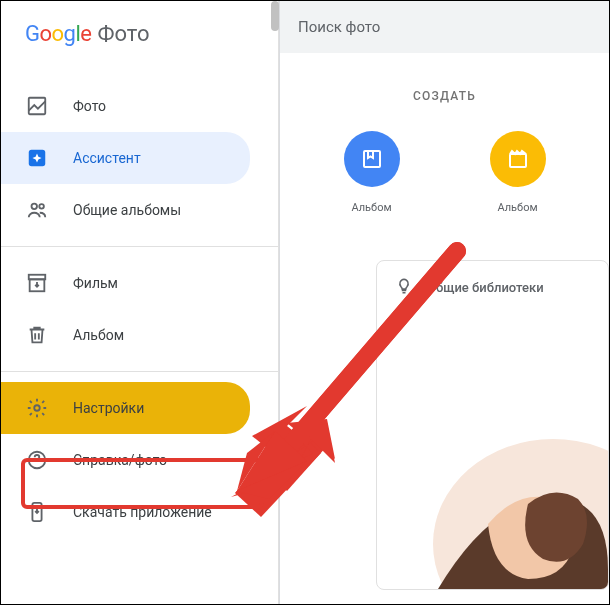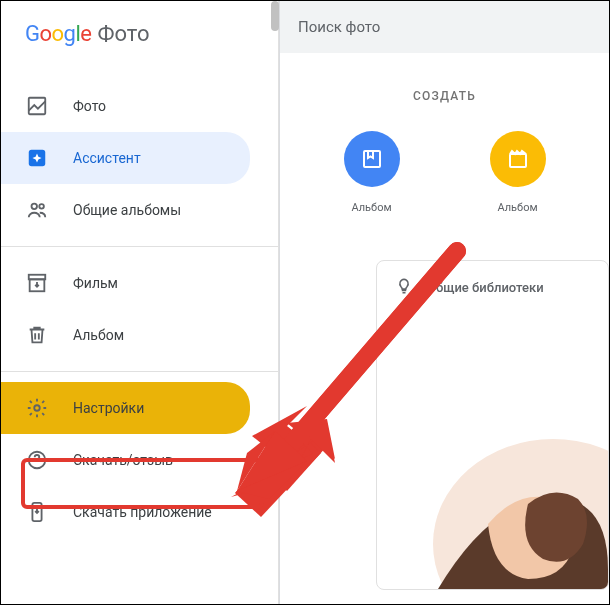--- a/index.html
+++ b/index.html
@@ -185,21 +185,21 @@
         </span>
         <span class="label">Настройки</span>
       </div>
       <div class="nav-item">
         <span class="icon">
           <svg width="22" height="22" viewBox="0 0 24 24" fill="none" stroke="#5f6368" stroke-width="2">
               <circle cx="12" cy="12" r="9"></circle>
               <path d="M9.5 9a2.5 2.5 0 015 0c0 1.5-2.5 2-2.5 4M12 17h.01"></path>
             </svg>
         </span>
-        <span class="label">Скачать/отзыв</span>
+        <span class="label">Справка/фото</span>
       </div>
       <div class="nav-item">
         <span class="icon">
           <svg width="22" height="22" viewBox="0 0 24 24" fill="none" stroke="#5f6368" stroke-width="2">
               <rect x="7" y="2" width="10" height="20" rx="2"></rect>
               <path d="M12 8v5m-2-2l2 2 2-2"></path>
             </svg>
         </span>
         <span class="label">Скачать приложение</span>
       </div>

